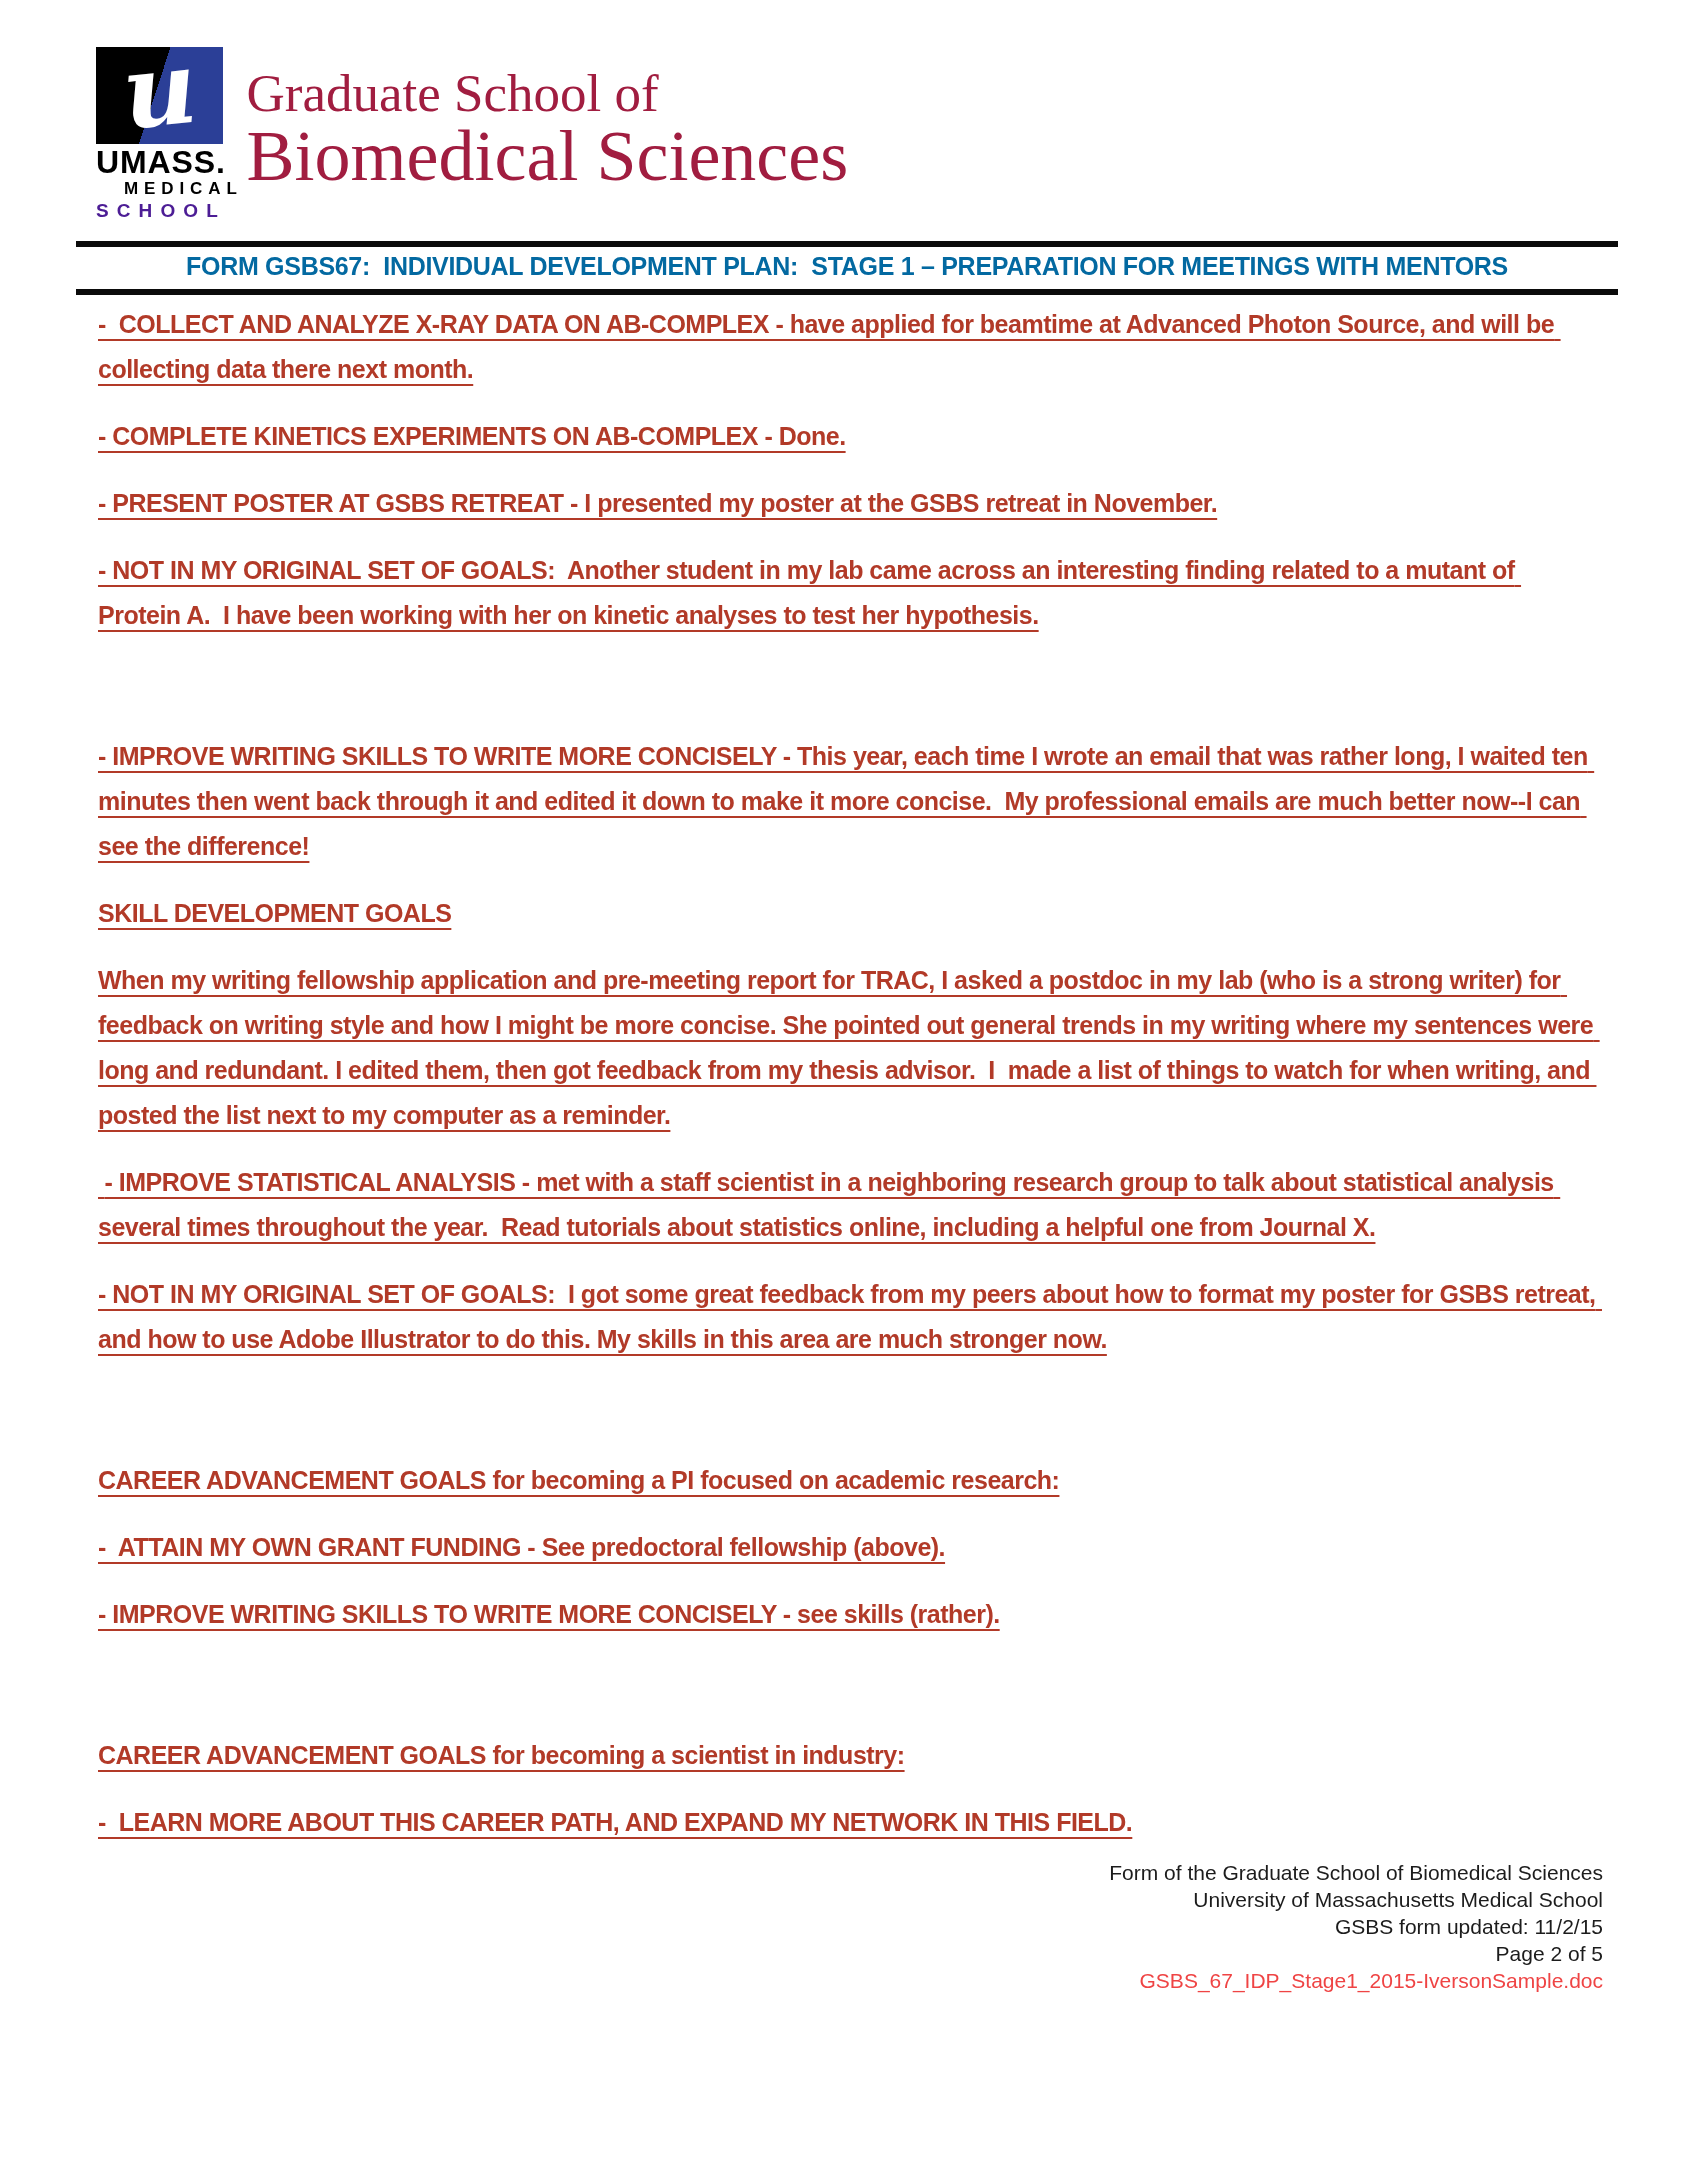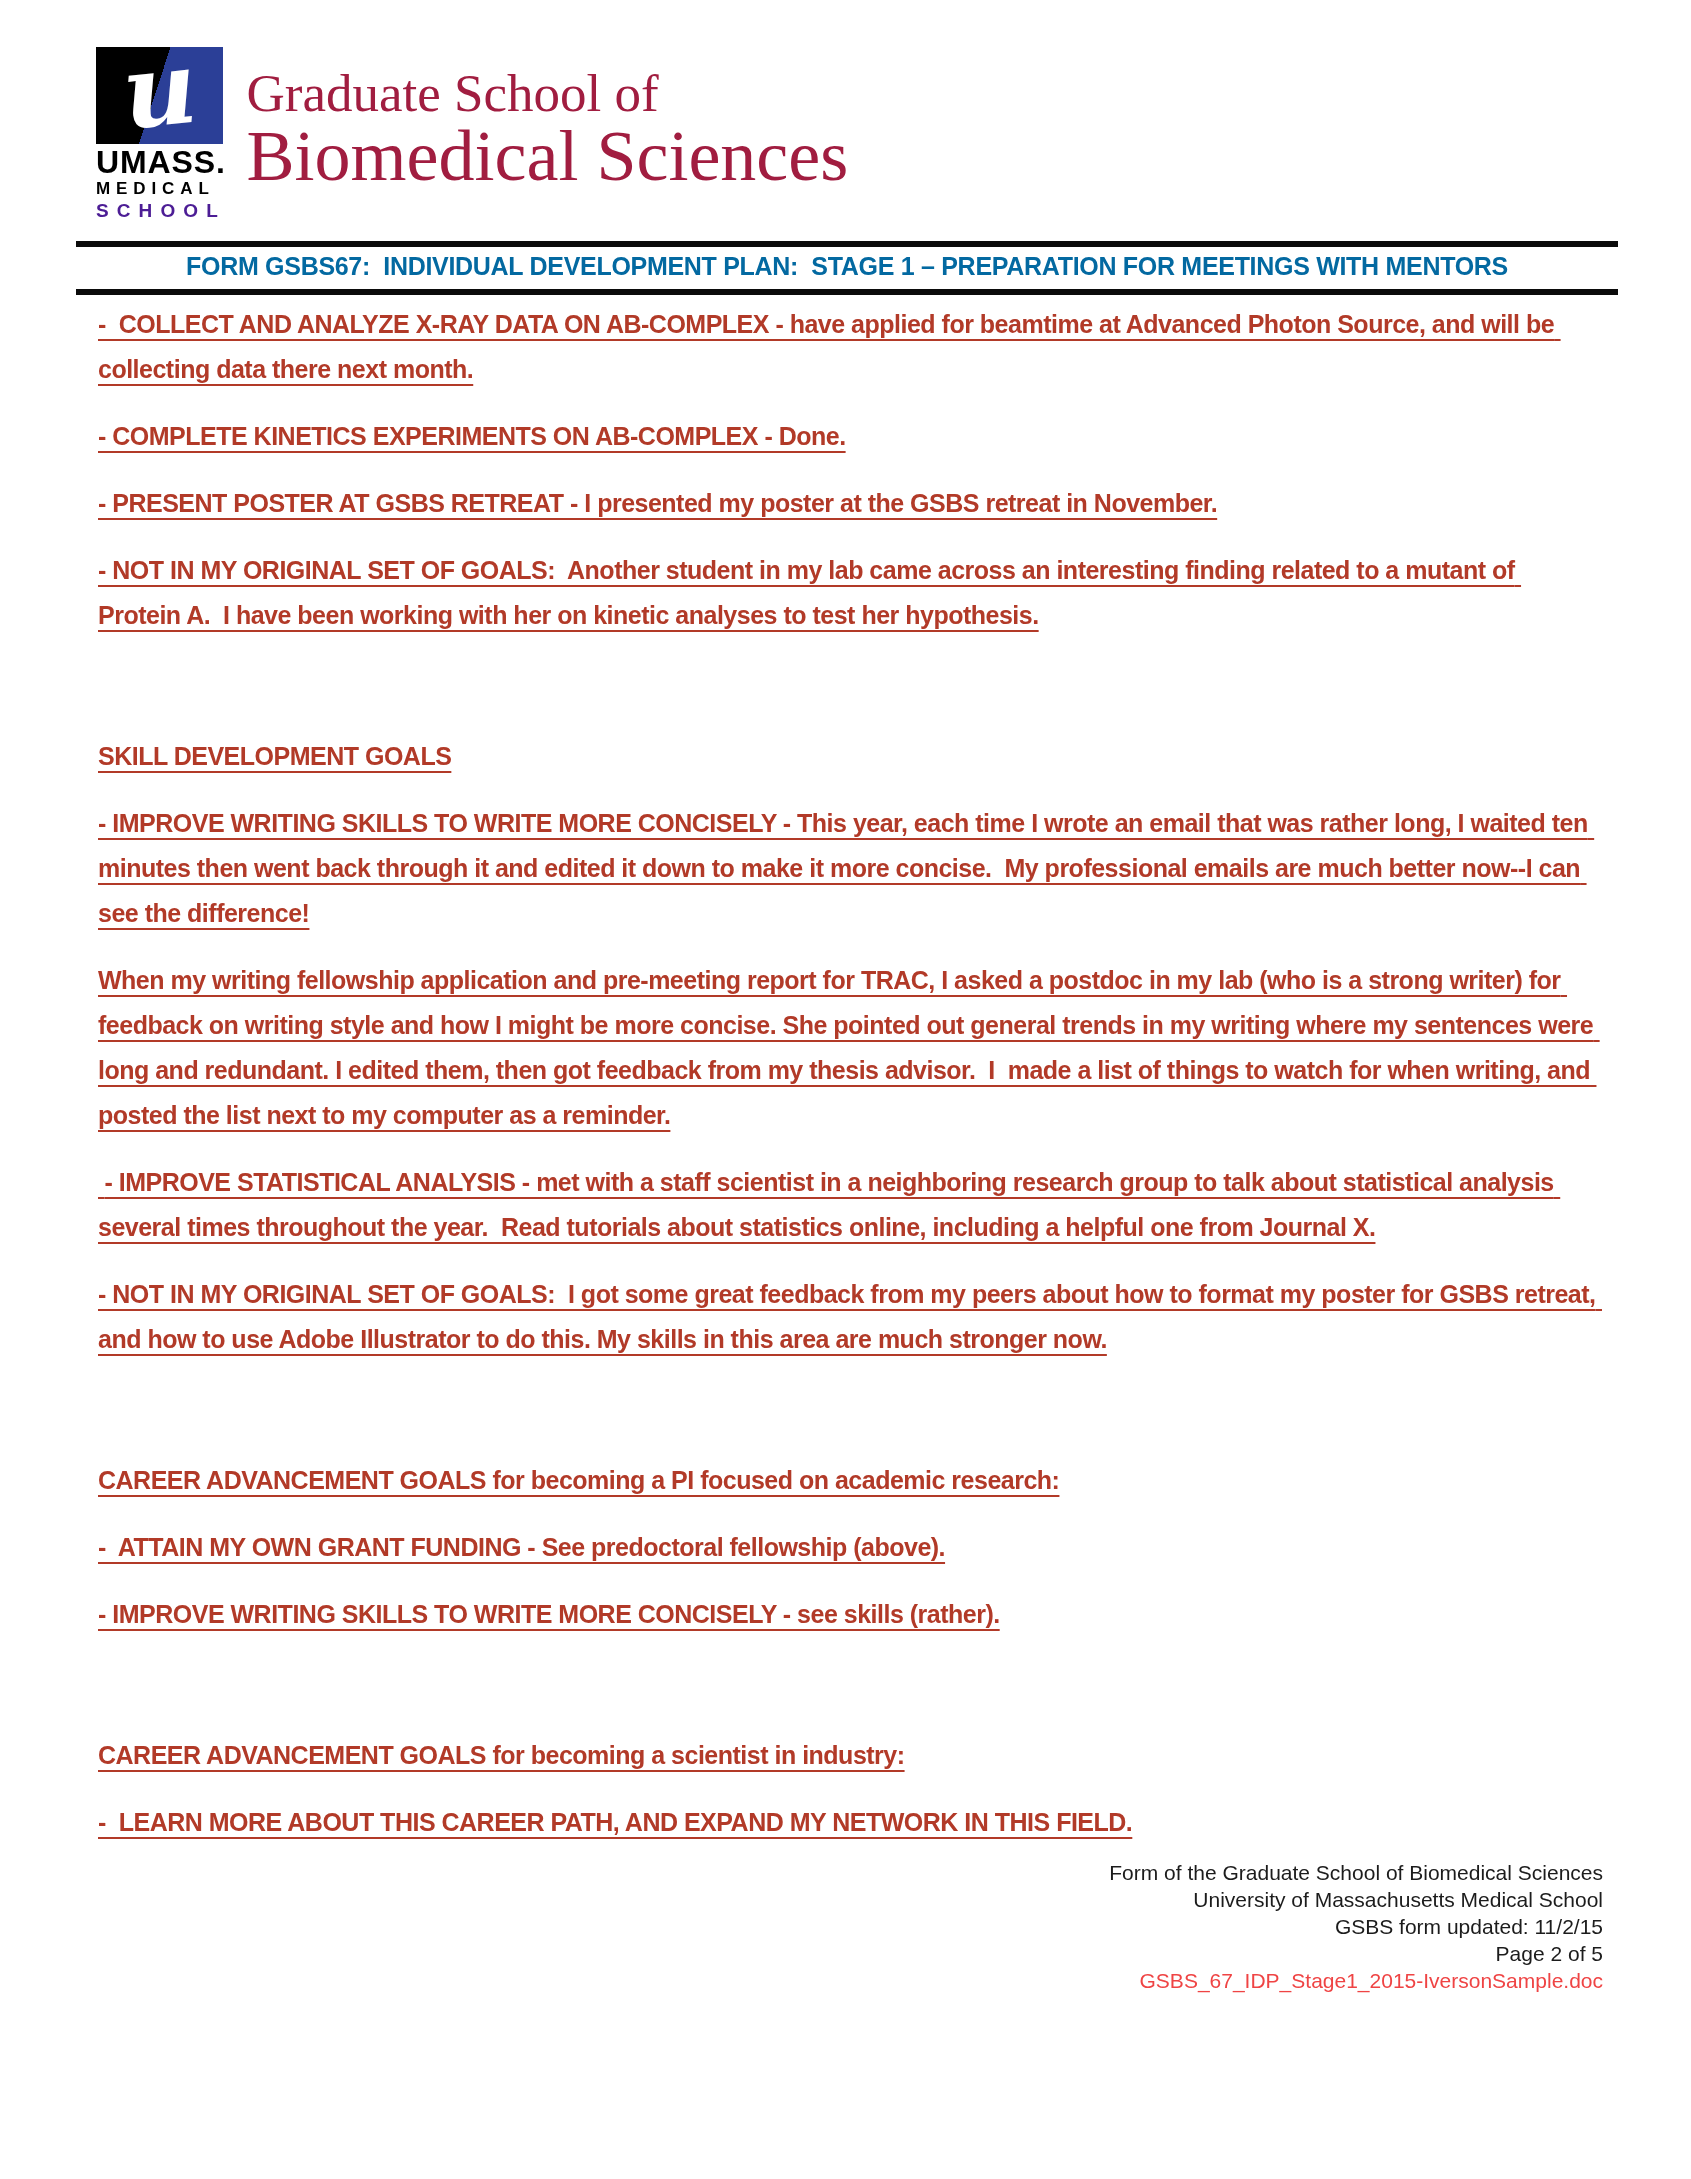--- a/index.html
+++ b/index.html
@@ -51,20 +51,21 @@
     color: #000;
     white-space: nowrap;
   }
   .logo-medical {
     font-size: 17px;
     font-weight: 700;
     letter-spacing: 5.9px;
     line-height: 22px;
     color: #000;
     white-space: nowrap;
+    margin-left: 28px;
   }
   .logo-school {
     font-size: 19px;
     font-weight: 700;
     letter-spacing: 8.1px;
     line-height: 22px;
     color: #4c1d95;
     white-space: nowrap;
   }
   .brand {
@@ -145,22 +146,22 @@
 </div>
 
 <main class="content">
   <p class="goal">-  COLLECT AND ANALYZE X-RAY DATA ON AB-COMPLEX - have applied for beamtime at Advanced Photon Source, and will be collecting data there next month.</p>
   <p class="goal">- COMPLETE KINETICS EXPERIMENTS ON AB-COMPLEX - Done.</p>
   <p class="goal">- PRESENT POSTER AT GSBS RETREAT - I presented my poster at the GSBS retreat in November.</p>
   <p class="goal">- NOT IN MY ORIGINAL SET OF GOALS:  Another student in my lab came across an interesting finding related to a mutant of Protein A.  I have been working with her on kinetic analyses to test her hypothesis.</p>
 
   <div class="spacer"></div>
 
+  <p class="goal">- IMPROVE WRITING SKILLS TO WRITE MORE CONCISELY - This year, each time I wrote an email that was rather long, I waited ten minutes then went back through it and edited it down to make it more concise.  My professional emails are much better now--I can see the difference!</p>
   <p class="goal">SKILL DEVELOPMENT GOALS</p>
-  <p class="goal">- IMPROVE WRITING SKILLS TO WRITE MORE CONCISELY - This year, each time I wrote an email that was rather long, I waited ten minutes then went back through it and edited it down to make it more concise.  My professional emails are much better now--I can see the difference!</p>
   <p class="goal">When my writing fellowship application and pre-meeting report for TRAC, I asked a postdoc in my lab (who is a strong writer) for feedback on writing style and how I might be more concise. She pointed out general trends in my writing where my sentences were long and redundant. I edited them, then got feedback from my thesis advisor.  I  made a list of things to watch for when writing, and posted the list next to my computer as a reminder.</p>
   <p class="goal"> - IMPROVE STATISTICAL ANALYSIS - met with a staff scientist in a neighboring research group to talk about statistical analysis several times throughout the year.  Read tutorials about statistics online, including a helpful one from Journal X.</p>
   <p class="goal">- NOT IN MY ORIGINAL SET OF GOALS:  I got some great feedback from my peers about how to format my poster for GSBS retreat, and how to use Adobe Illustrator to do this. My skills in this area are much stronger now.</p>
 
   <div class="spacer"></div>
 
   <p class="goal">CAREER ADVANCEMENT GOALS for becoming a PI focused on academic research:</p>
   <p class="goal">-  ATTAIN MY OWN GRANT FUNDING - See predoctoral fellowship (above).</p>
   <p class="goal">- IMPROVE WRITING SKILLS TO WRITE MORE CONCISELY - see skills (rather).</p>
 

